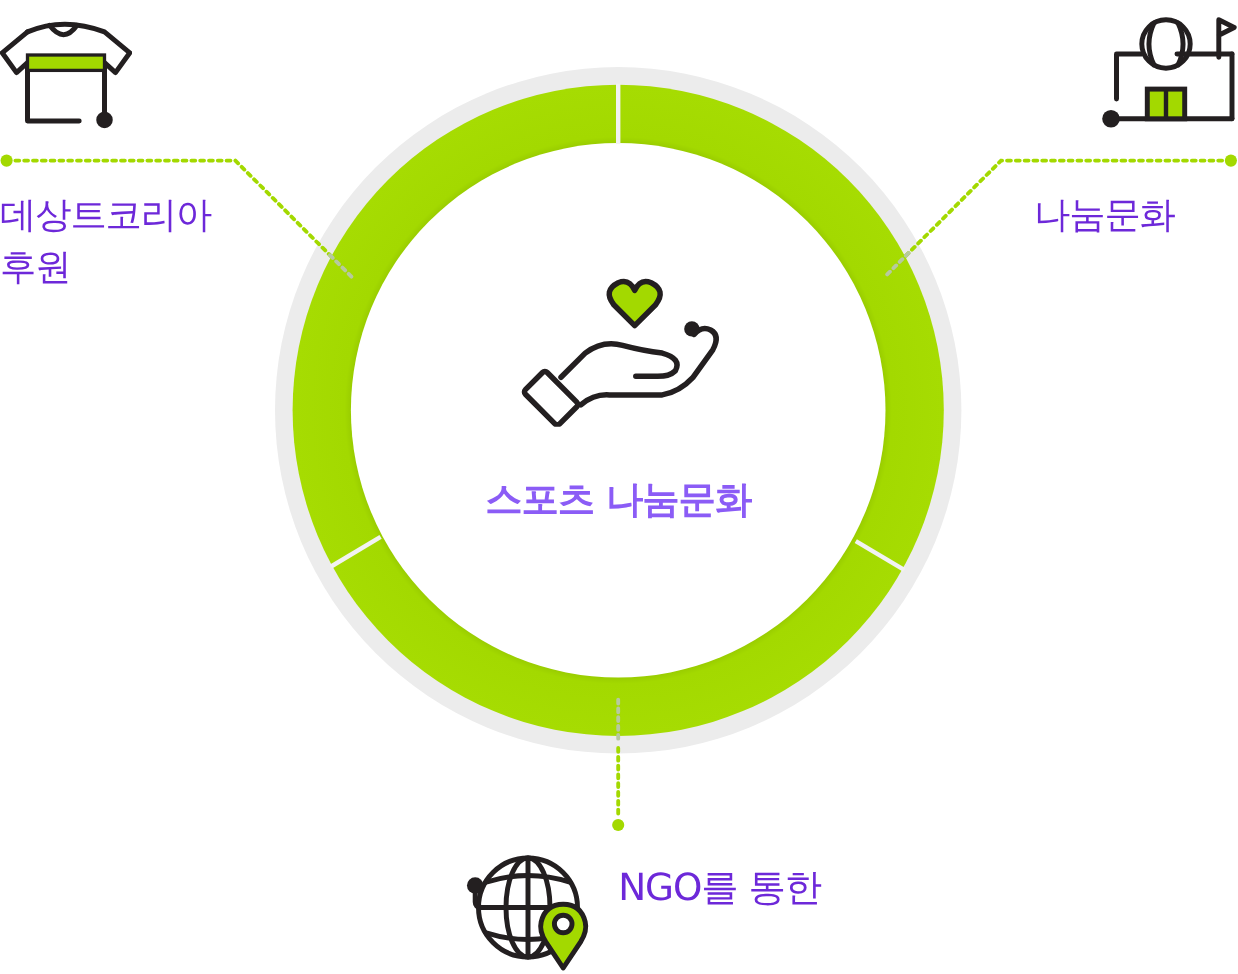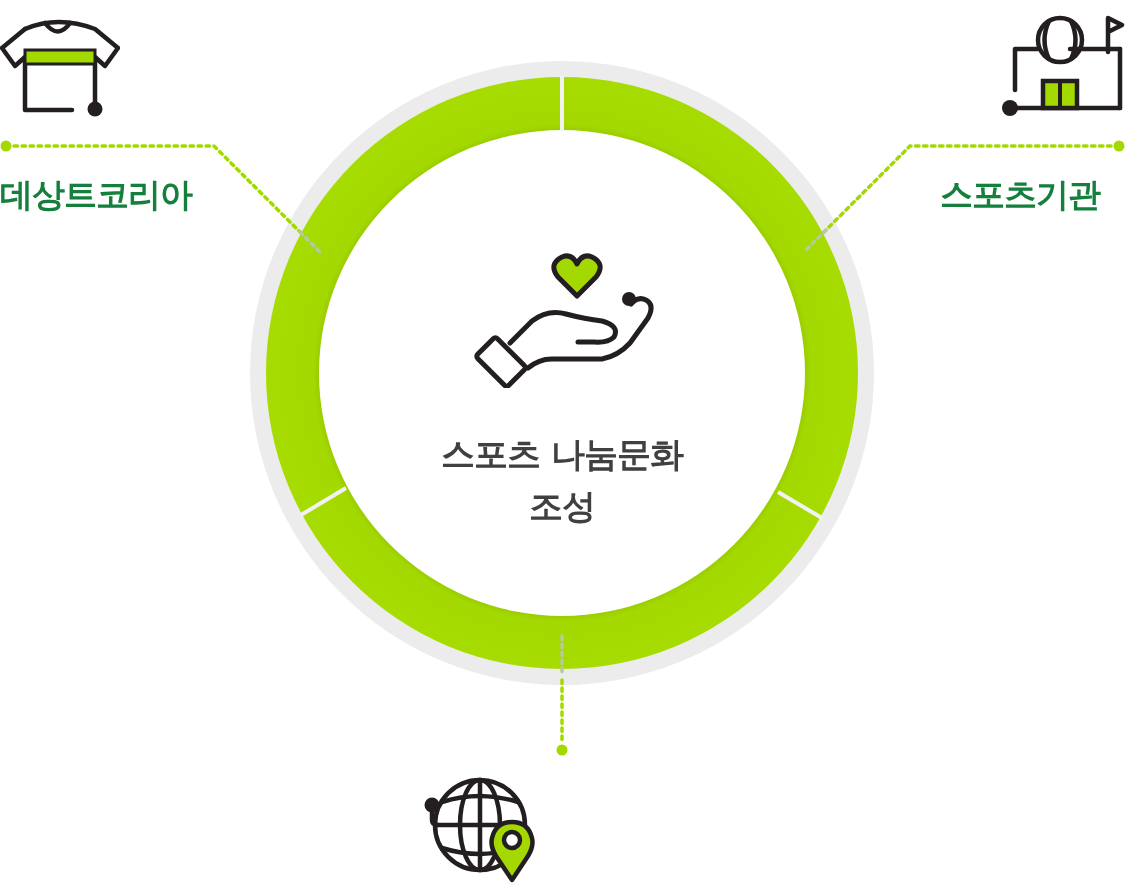--- a/index.html
+++ b/index.html
@@ -1,23 +1,23 @@
 <!DOCTYPE html>
 <html><head>
 <meta charset="utf-8">
 <style>
   html, body { margin:0; padding:0; background:#ffffff; }
   body { width:1125px; height:885px; position:relative; overflow:hidden;
          font-family:"DejaVu Sans","Liberation Sans",sans-serif; color:#1a1a1a; }
   .stage { position:absolute; left:0; top:0; width:1125px; height:885px; }
   svg.bg { position:absolute; left:0; top:0; }
-  .label { position:absolute; font-weight:bold; font-size:33px; line-height:48px; color:#15803d; letter-spacing:-1px; }
+  .label { position:absolute; font-weight:normal; font-size:33px; line-height:48px; color:#6d28d9; letter-spacing:-1px; }
   .label span { display:block; white-space:nowrap; }
   .center-text { position:absolute; left:362px; top:428px; width:400px; text-align:center;
-                 font-weight:bold; font-size:34px; line-height:52px; color:#404040; letter-spacing:-1px; }
+                 font-weight:bold; font-size:34px; line-height:52px; color:#8b5cf6; letter-spacing:-1px; }
   .center-text span { display:block; }
   .icon { position:absolute; }
 </style>
 </head>
 <body>
 
 <div class="stage">
 
   <svg class="bg" width="1125" height="885" viewBox="0 0 1125 885">
     <defs>
@@ -103,27 +103,28 @@
       <path d="M15 55 L100 55"></path>
       <path d="M12 38 L12 50 Q12 55 18 55"></path>
     </g>
     <circle cx="12" cy="35" r="7.5" fill="#231f20"></circle>
     <path d="M92 110 L76 86 Q70 76 72 68 Q76 52 92 52 Q108 52 112 68 Q114 76 108 86 Z" fill="#a3d900" stroke="#231f20" stroke-width="4.5" stroke-linejoin="round"></path>
     <circle cx="92" cy="70" r="8" fill="#ffffff" stroke="#231f20" stroke-width="4.5"></circle>
   </svg>
 
   <div class="label" style="left:0;top:171px">
     <span>데상트코리아</span>
+    <span>후원</span>
   </div>
 
   <div class="label" style="left:940px;top:171px">
-    <span>스포츠기관</span>
+    <span>나눔문화</span>
   </div>
 
   <div class="label" style="left:562px;top:782px;font-size:34px;line-height:50px">
+    <span>NGO를 통한</span>
   </div>
 
   <div class="center-text">
     <span>스포츠 나눔문화</span>
-    <span>조성</span>
   </div>
 
 </div>
 
 </body></html>

